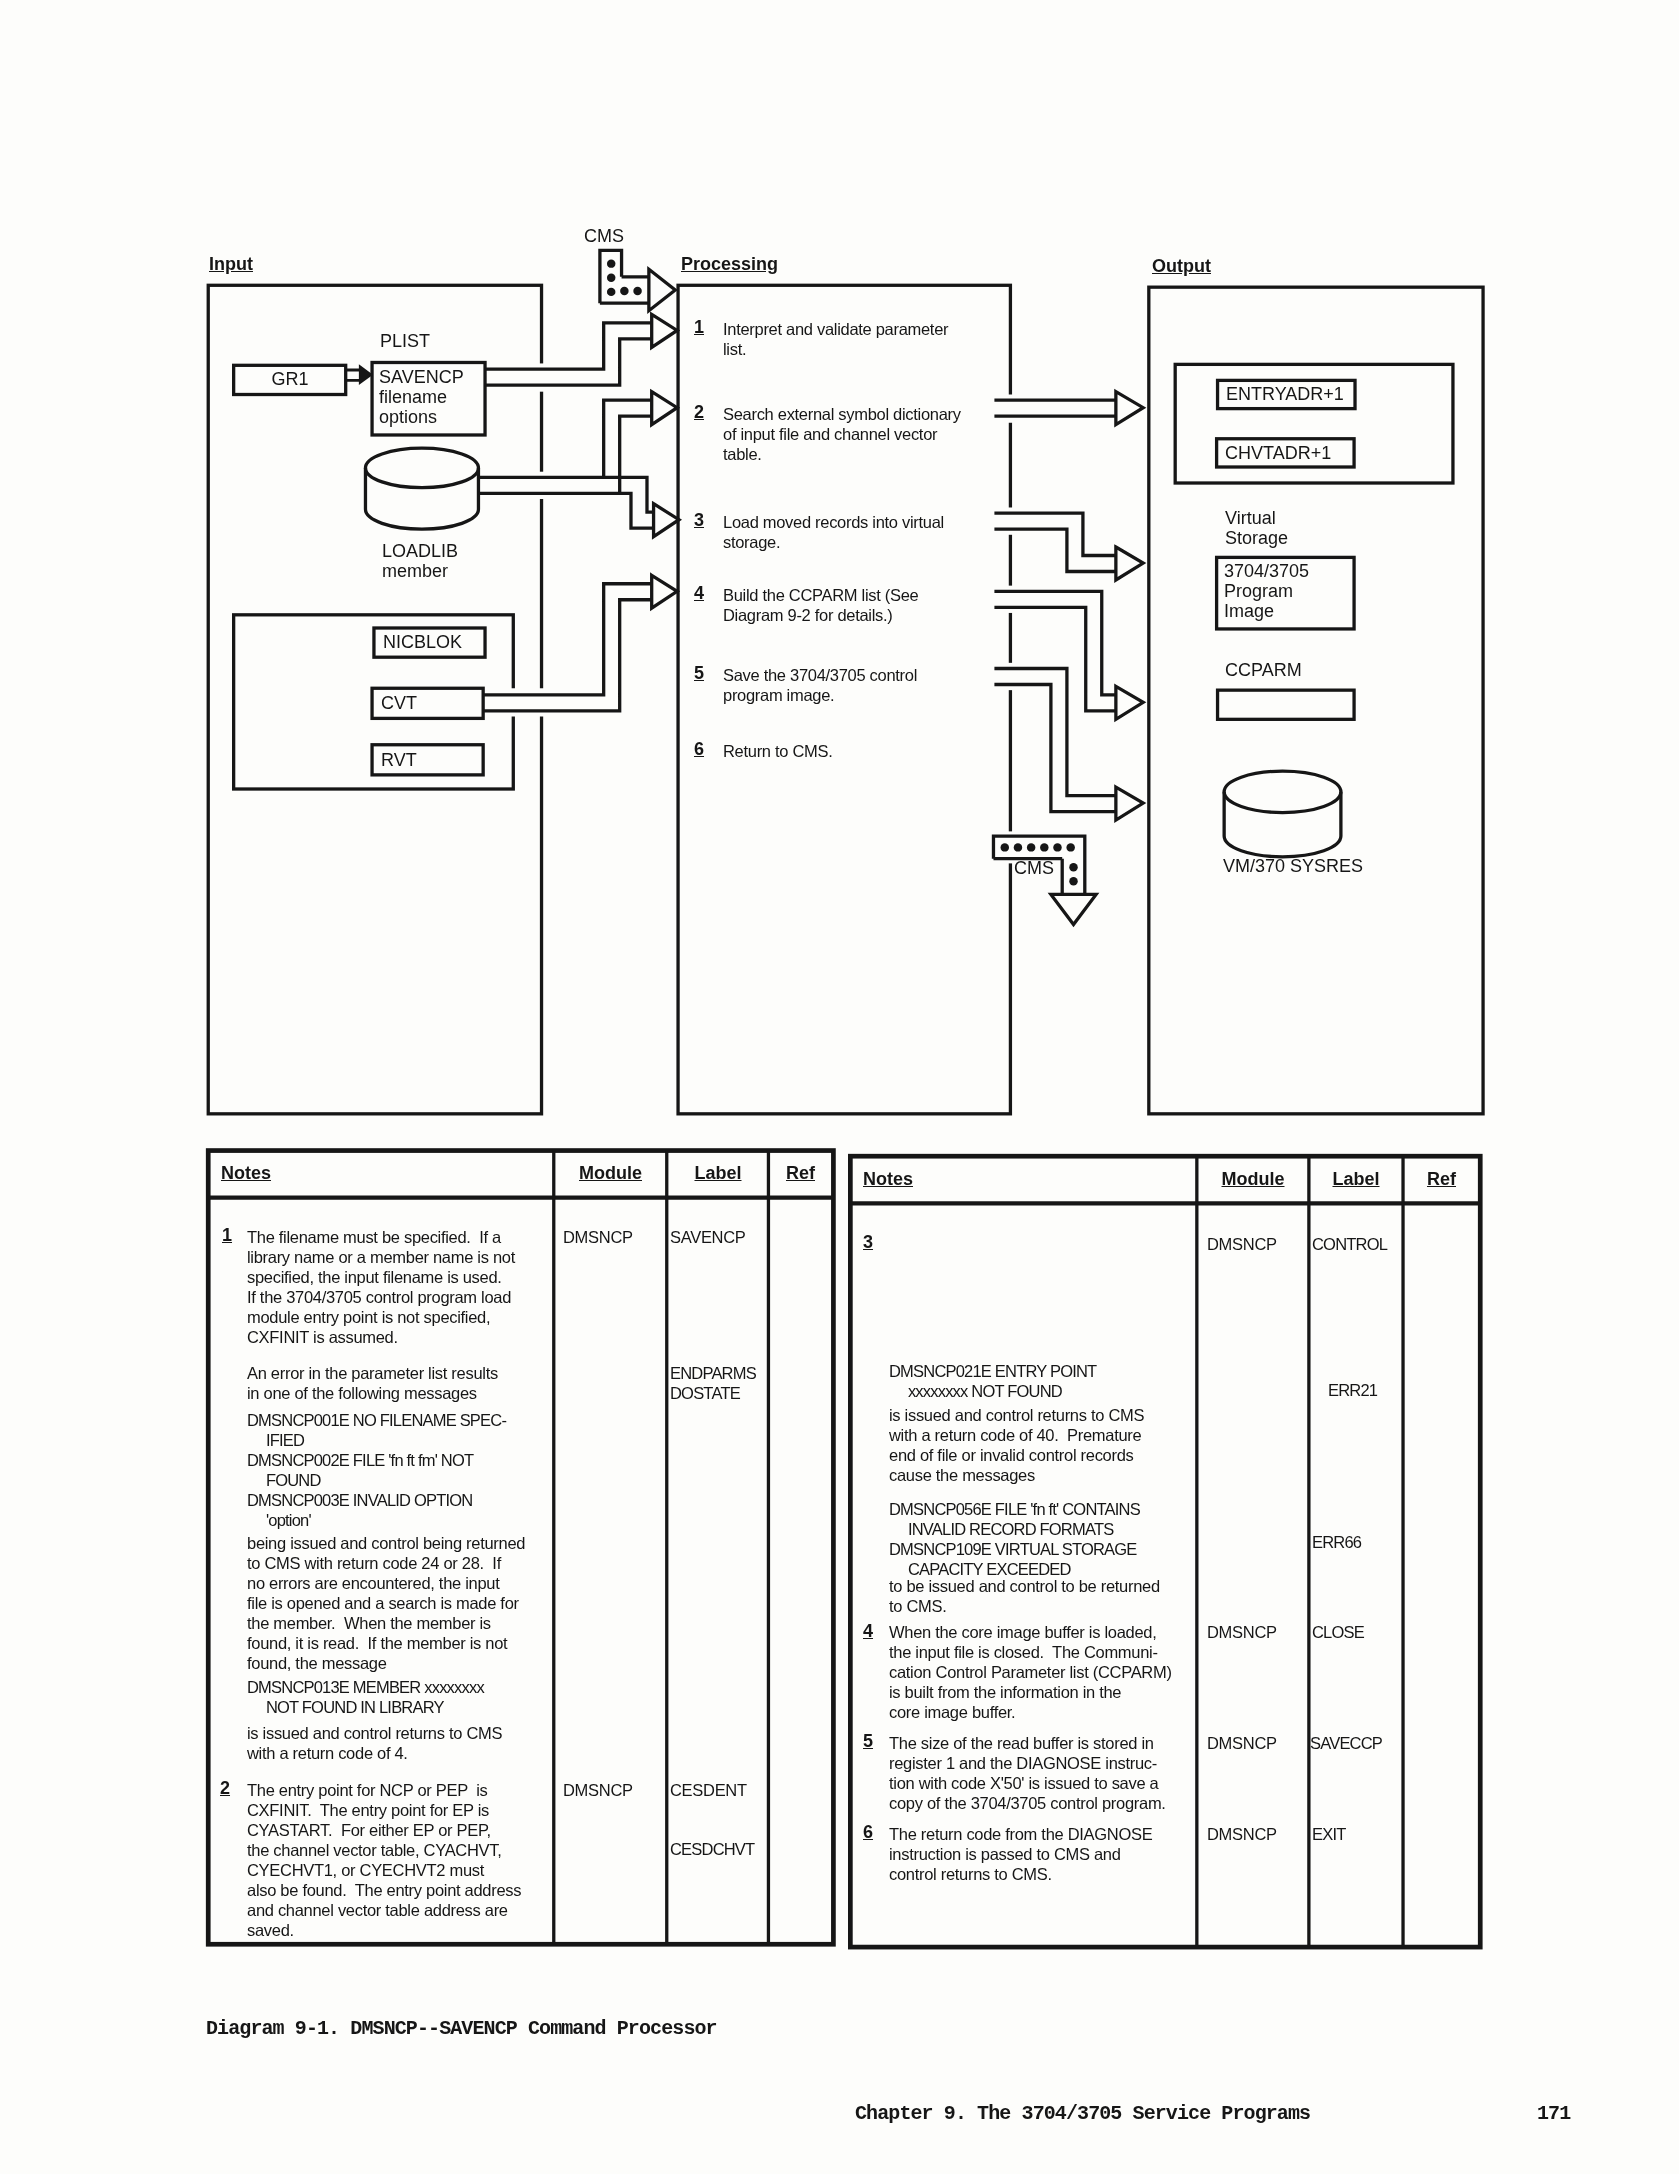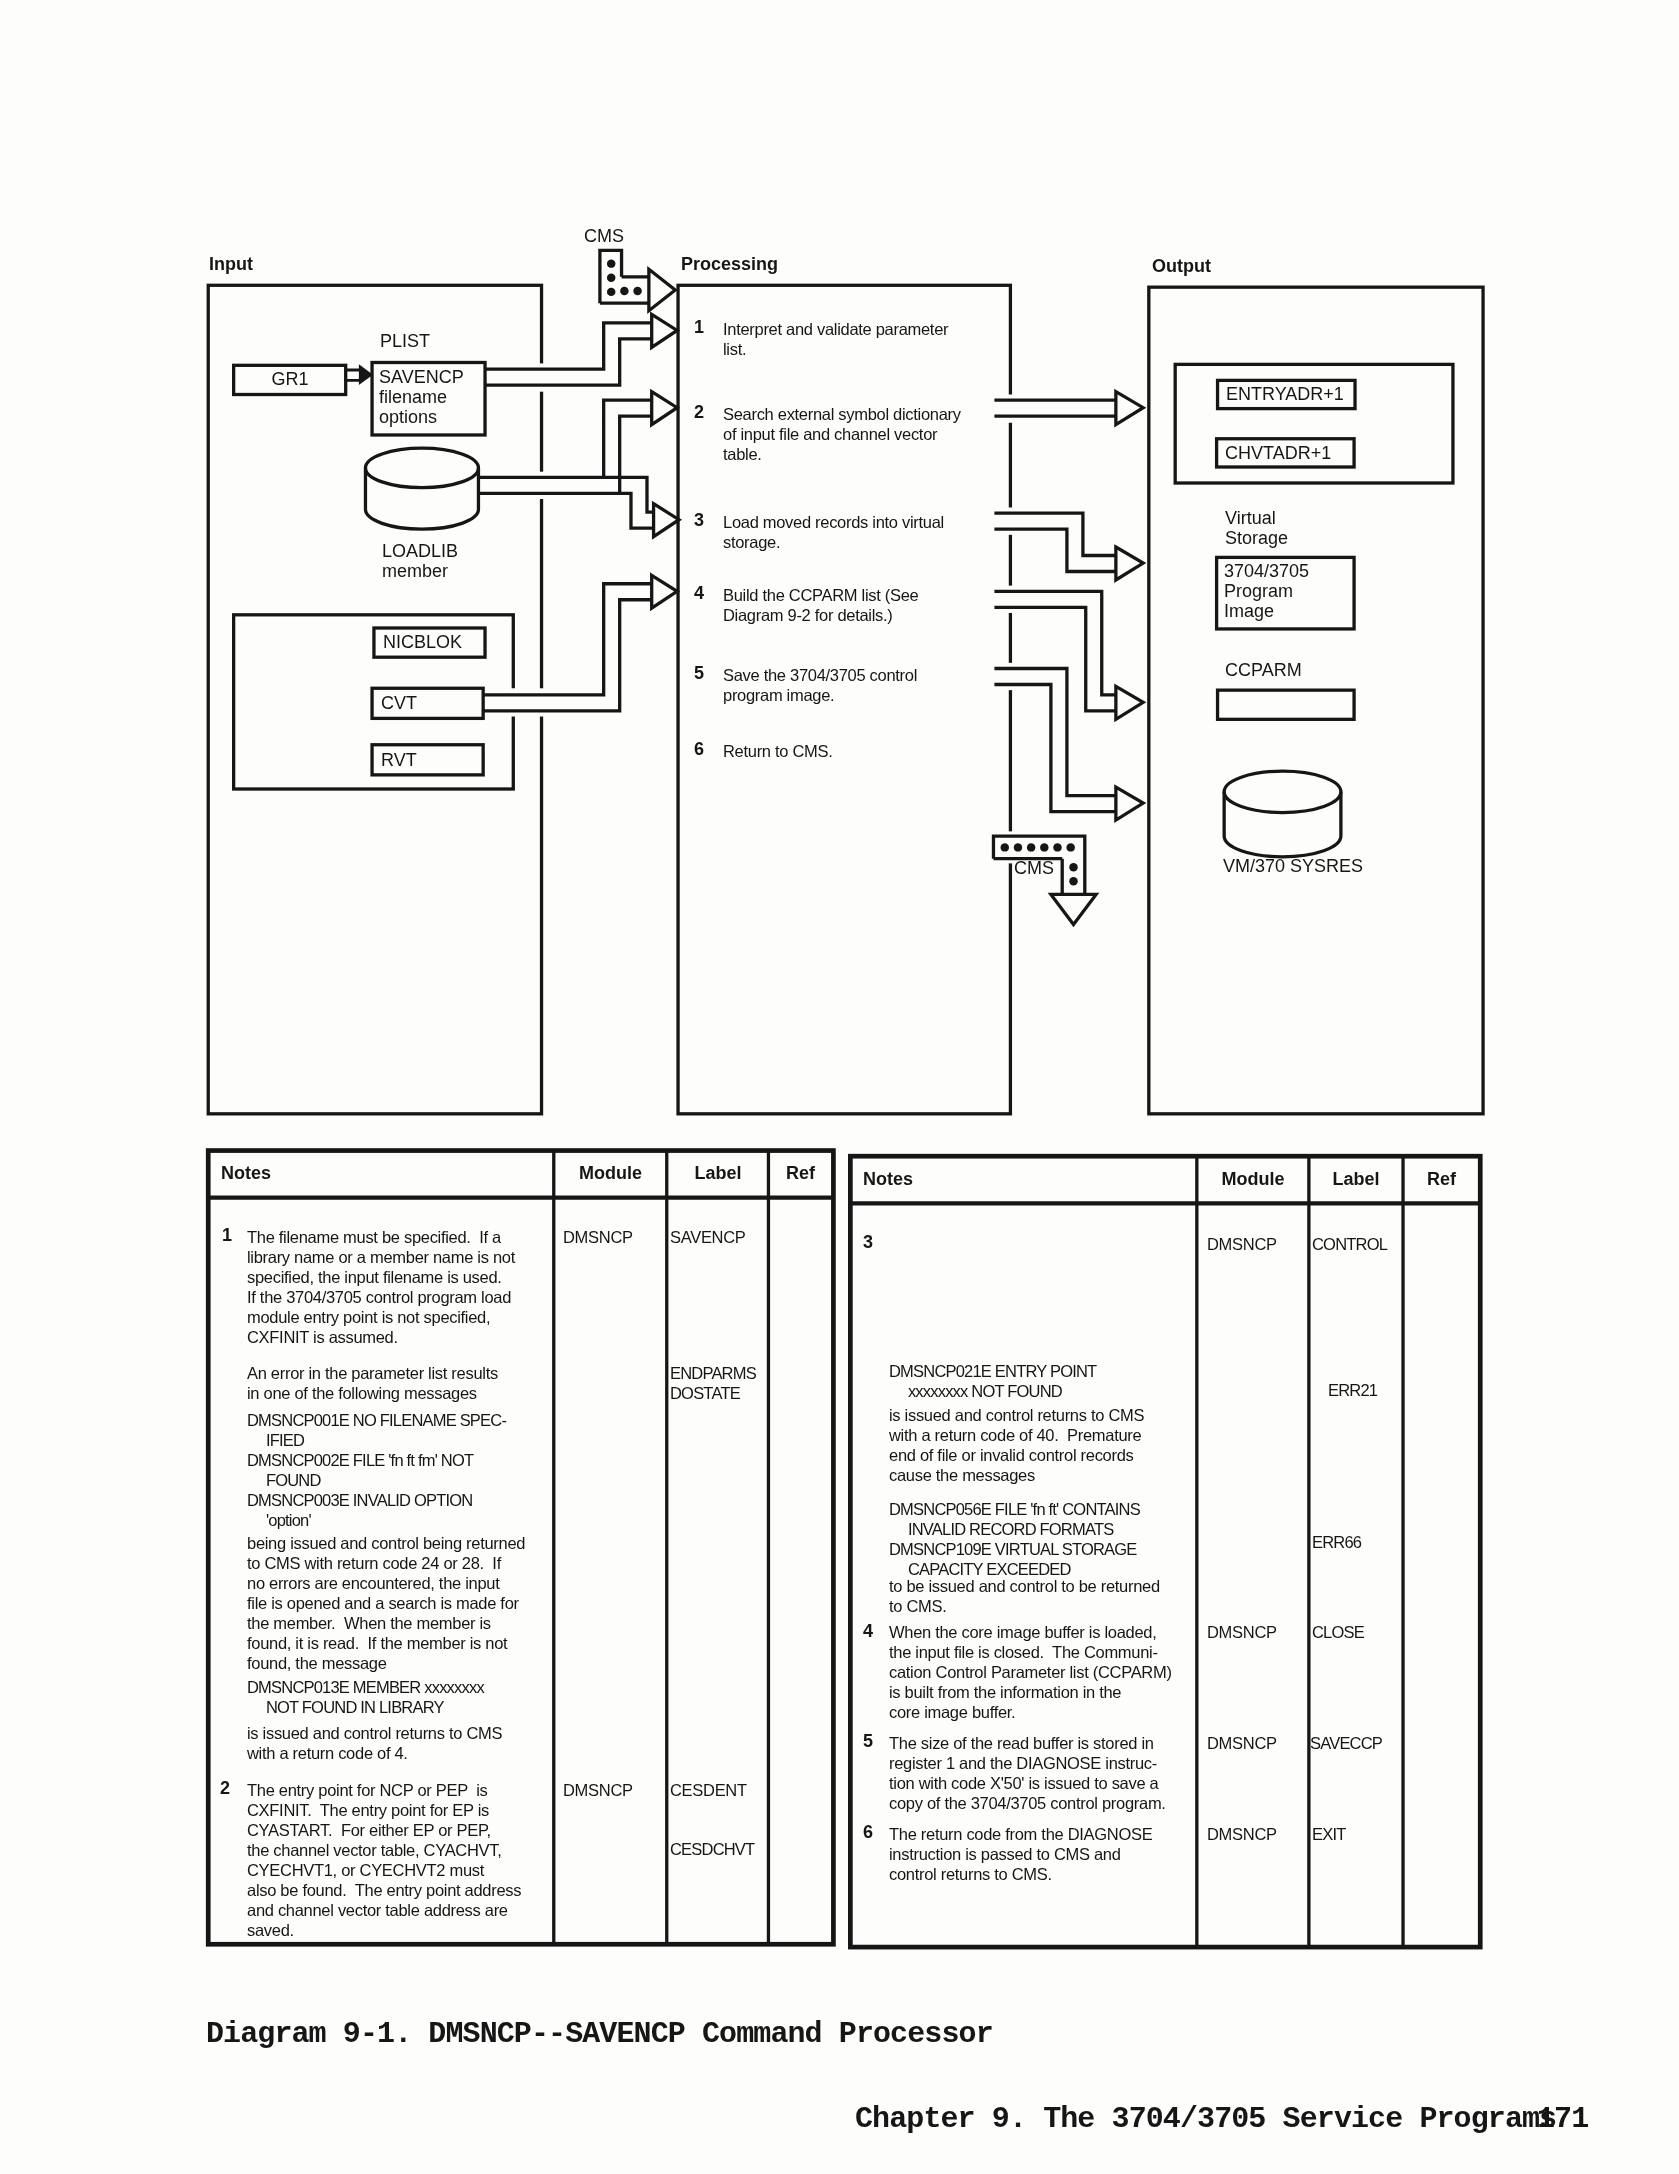--- a/index.html
+++ b/index.html
@@ -1,25 +1,25 @@
 <!DOCTYPE html>
 <html style="font-size:15px"><head>
 <meta charset="utf-8">
 <style>
   html,body{margin:0;padding:0;background:#e8e8e4;}
   .page{
     position:relative;width:1680px;height:2174px;background:#fdfdfb;
     font-family:"Liberation Sans",sans-serif;color:#161616;overflow:hidden;
   }
   .t{position:absolute;white-space:pre;font-size:16.5px;line-height:20px;letter-spacing:-0.3px;}
-  .b{font-weight:bold;}
+  .b{font-weight:bold;text-decoration:underline;}
   .big{font-size:18px;letter-spacing:0;}
   .msg{letter-spacing:-0.8px;}
   .ctr{text-align:center;}
-  .mono{font-family:"Liberation Mono",monospace;font-weight:bold;font-size:30px;letter-spacing:-0.9px;white-space:pre;position:absolute;}
+  .mono{font-family:"Liberation Mono",monospace;font-weight:bold;font-size:20px;letter-spacing:-0.9px;white-space:pre;position:absolute;}
   svg{position:absolute;left:0;top:0;}
 </style>
 </head>
 <body>
 
 <div class="page">
 
 <svg width="1680" height="2174" viewBox="0 0 1784 2309">
   <g fill="none" stroke="#161616" stroke-width="3.5">
 

